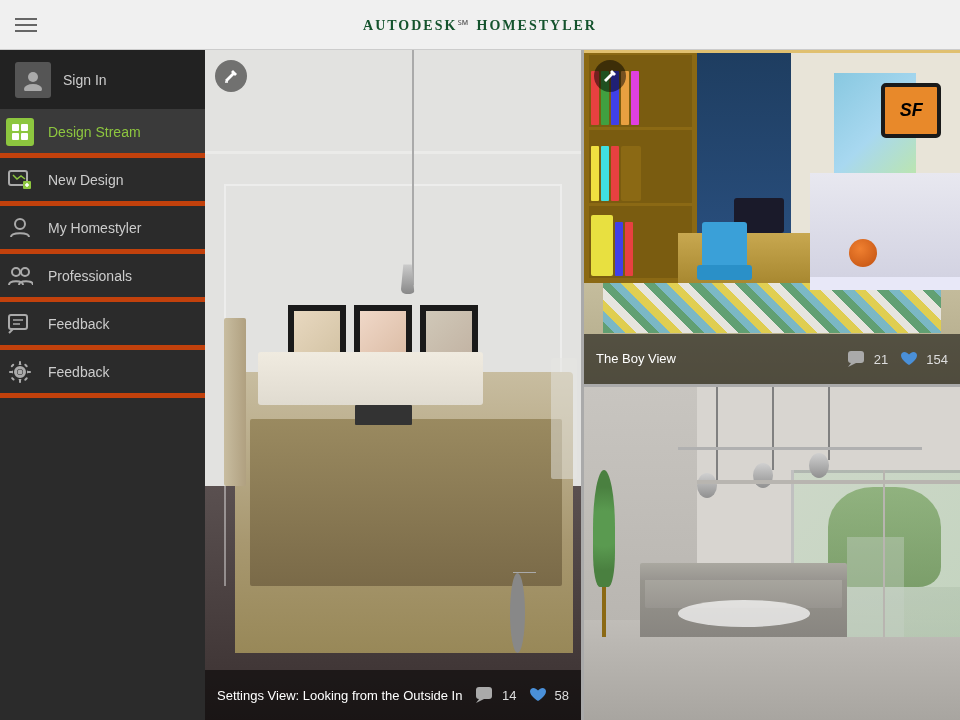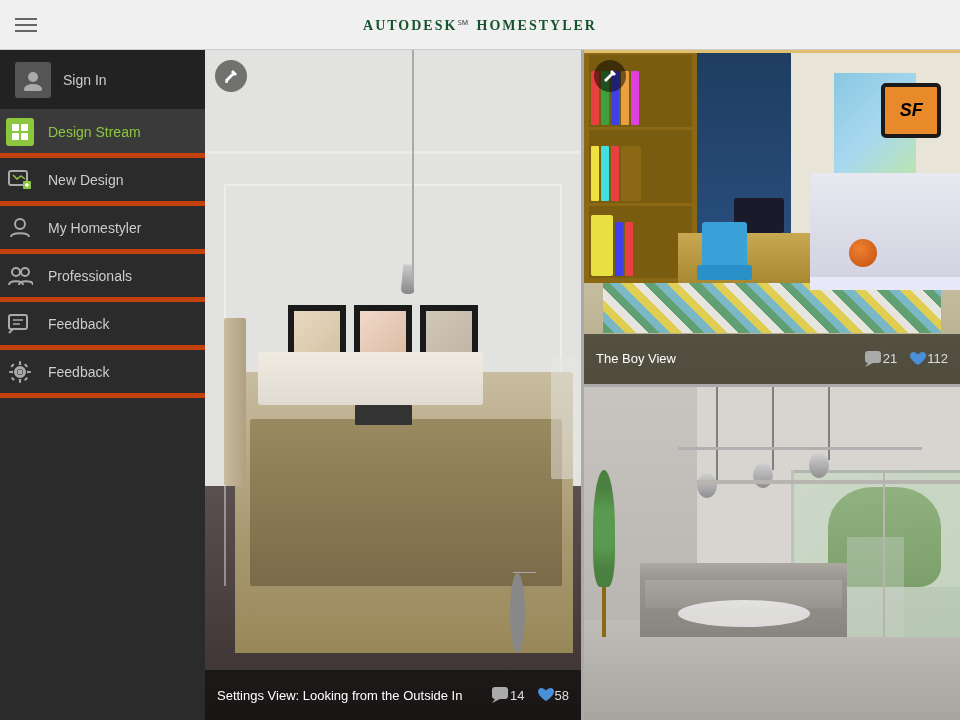--- a/index.html
+++ b/index.html
@@ -507,22 +507,22 @@
       font-weight: 400;
       flex: 1;
     }
     .card-stats {
       display: flex;
       align-items: center;
       gap: 12px;
     }
     .stat-item {
       display: flex;
-      align-items: center;
-      gap: 0;
+      align-items: flex-end;
+      gap: 8px;
       color: #ddd;
       font-size: 13px;
     }
 
     
     .card-edit-btn {
       position: absolute;
       top: 10px;
       left: 10px;
       width: 32px;
@@ -776,21 +776,21 @@
           <svg width="18" height="16" viewBox="0 0 18 16" fill="#aaa">
             <rect x="0" y="0" width="16" height="12" rx="3" fill="#aaa"></rect>
             <polygon points="3,12 0,16 8,12" fill="#aaa"></polygon>
           </svg>
           <span>21</span>
         </div>
         <div class="stat-item">
           <svg width="18" height="16" viewBox="0 0 18 16" fill="#4a90d9">
             <path d="M9 14 C9 14 1 9 1 4.5 C1 2.5 2.5 1 4.5 1 C6 1 7.5 2 9 3.5 C10.5 2 12 1 13.5 1 C15.5 1 17 2.5 17 4.5 C17 9 9 14 9 14Z" fill="#4a90d9"></path>
           </svg>
-          <span>112</span>
+          <span>154</span>
         </div>
       </div>
     </div>
   </div>
 
   <div class="design-card bottom-right">
     <div class="modern-scene">
       <div class="modern-ceiling"></div>
       <div class="modern-wall-left"></div>
       <div class="modern-wall-back"></div>

